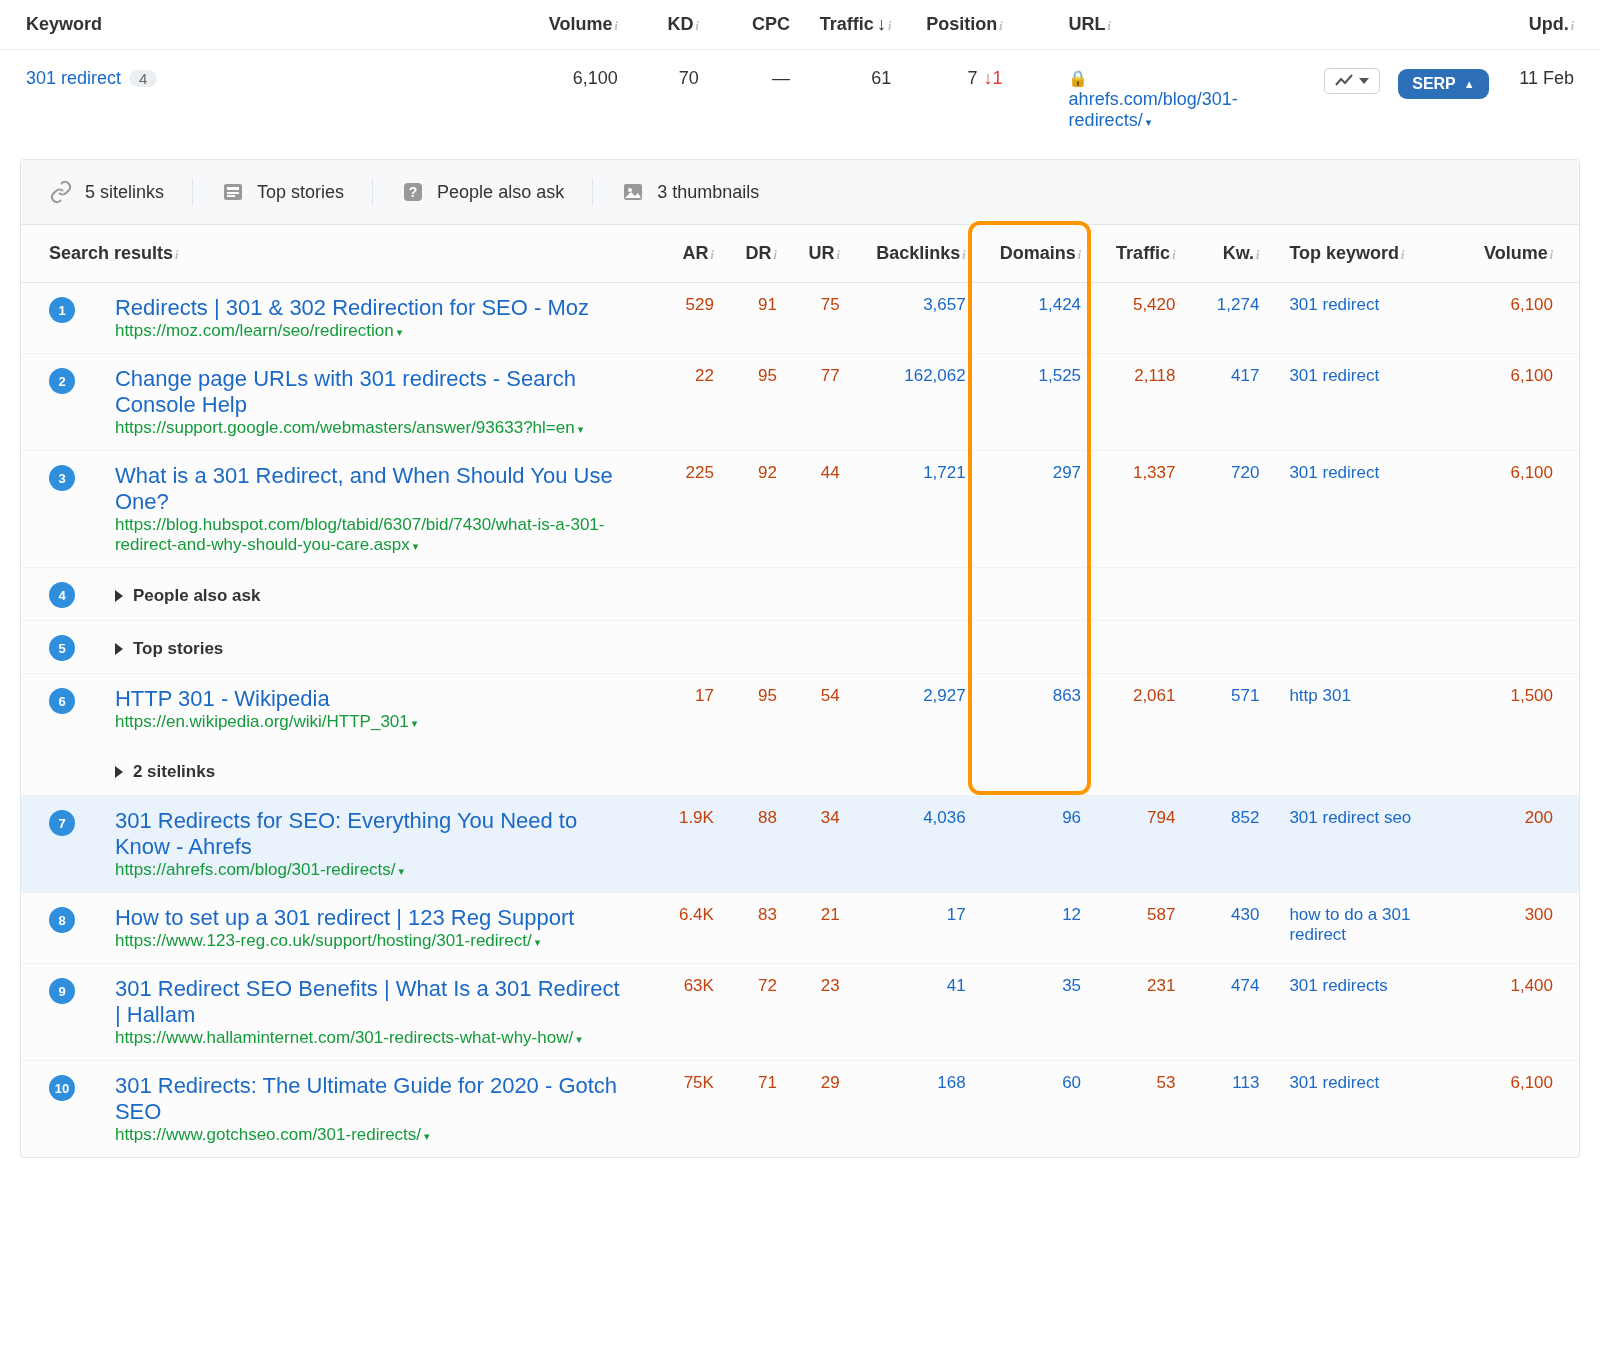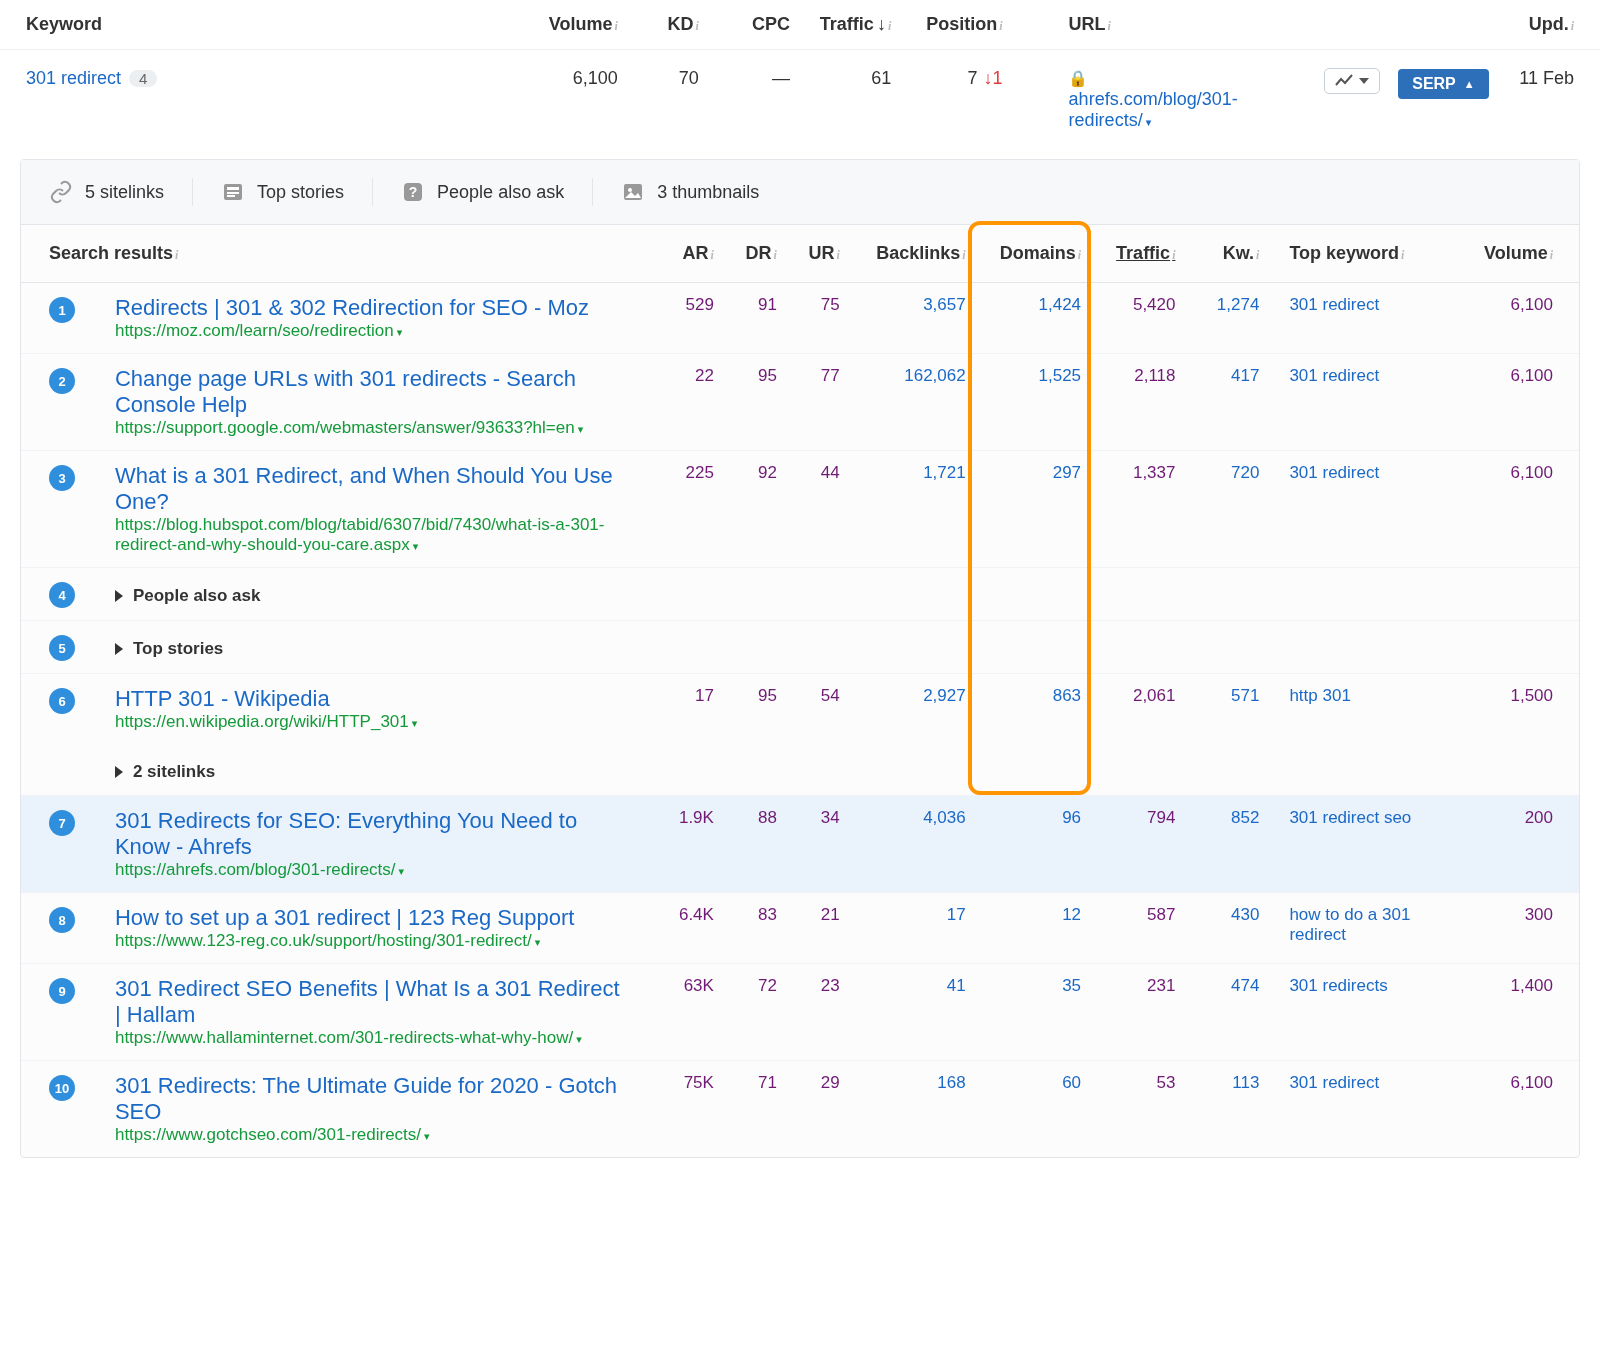--- a/index.html
+++ b/index.html
@@ -11,21 +11,21 @@
 .top-table th:first-child { text-align:left; padding-left:26px; }
 .top-table td { text-align:right; padding:18px 10px; vertical-align:top; font-size:18px; }
 .top-table td:first-child { text-align:left; padding-left:26px; }
 .badge-count { display:inline-block; background:#eceff2; color:#666; border-radius:12px; padding:0 10px; font-size:15px; margin-left:8px; }
 .sort-arrow { color:#333; margin-left:3px; }
 .pos-change { color:#e23b3b; font-weight:400; margin-left:6px; }
 .url-cell { text-align:left !important; }
 .lock-icon { color:#2d6fb8; font-size:16px; }
 .small-caret { font-size:11px; color:#1b69c6; margin-left:3px; }
 .bar-btn { display:inline-flex; align-items:center; border:1px solid #c9d0d8; border-radius:5px; padding:4px 10px; background:#fff; cursor:pointer; font-size:16px; }
-.serp-btn { display:inline-flex; align-items:center; background:#2d6fb8; color:#fff; border-radius:4px; padding:6px 14px; cursor:pointer; font-weight:600; font-size:16px; }
+.serp-btn { display:inline-flex; align-items:center; background:#2d6fb8; color:#fff; border-radius:9px; padding:6px 14px; cursor:pointer; font-weight:600; font-size:16px; }
 .serp-btn .tri { margin-left:8px; font-size:11px; }
 .dd-caret { display:inline-block; width:0;height:0;border-left:5px solid transparent;border-right:5px solid transparent;border-top:6px solid #555; margin-left:6px; vertical-align:middle; }
 
 .serp-panel { margin:10px 20px 0 20px; border:1px solid #e2e6ea; border-radius:4px; background:#fcfcfc; }
 .feat-bar { display:flex; align-items:center; gap:28px; padding:18px 28px; border-bottom:1px solid #e2e6ea; background:#f7f8fa; }
 .feat { display:flex; align-items:center; gap:12px; color:#333; font-size:18px; cursor:pointer; }
 .feat-icon { width:24px; height:24px; color:#888; }
 .feat-div { width:1px; height:28px; background:#e2e6ea; }
 
 .res-table { width:100%; border-collapse:collapse; font-size:17px; }
@@ -34,21 +34,21 @@
 .res-table td { text-align:right; padding:12px 10px; vertical-align:top; border-top:1px solid #f0f2f4; }
 .res-table tr.highlight-row td { background:#eaf2fb; }
 .res-table td.left { text-align:left; }
 .rank { display:inline-flex; align-items:center; justify-content:center; width:26px; height:26px; border-radius:50%; background:#2f8fdc; color:#fff; font-size:13px; font-weight:700; margin-top:2px; }
 .title-link { color:#1b69c6; font-size:22px; }
 .url-link { color:#149a3a; font-size:17px; }
 .exp { color:#333; font-weight:700; font-size:17px; cursor:pointer; display:inline-flex; align-items:center; margin-top:6px; }
 .exp-tri { display:inline-block; width:0;height:0;border-top:6px solid transparent;border-bottom:6px solid transparent;border-left:8px solid #333; margin-right:10px; }
 .res-col1 { width:80px; padding-left:28px !important; text-align:left !important; }
 .title-cell { width:520px; padding-right:20px !important; }
-.num-cell { color:#701a75; }
+.num-cell { color:#c2410c; }
 .link-num { color:#1b69c6; }
 .tk-cell { text-align:left !important; padding-left:20px !important; }
 
 .domains-highlight { position:absolute; border:4px solid #ff9500; border-radius:12px; pointer-events:none; }
 .container { position:relative; }
 </style>
 </head>
 <body>
 
 <div class="container">
@@ -137,21 +137,21 @@
 
 <table class="res-table">
 <thead>
           <tr>
   <th class="left" colspan="2" style="width:600px;"><span>Search results</span><span class="info-i">i</span></th>
   <th style="width:70px;"><span>AR</span><span class="info-i">i</span></th>
   <th style="width:60px;"><span>DR</span><span class="info-i">i</span></th>
   <th style="width:60px;"><span>UR</span><span class="info-i">i</span></th>
   <th style="width:120px;"><span>Backlinks</span><span class="info-i">i</span></th>
   <th style="width:110px;"><span>Domains</span><span class="info-i">i</span></th>
-  <th style="width:90px;text-decoration:underline;"><span>Traffic</span><span class="info-i">i</span></th>
+  <th style="width:90px;"><span>Traffic</span><span class="info-i">i</span></th>
   <th style="width:80px;"><span>Kw.</span><span class="info-i">i</span></th>
   <th class="left" style="width:190px;padding-left:20px;"><span>Top keyword</span><span class="info-i">i</span></th>
   <th style="width:100px;padding-right:26px;"><span>Volume</span><span class="info-i">i</span></th>
 </tr>
         </thead>
 <tbody id="results-body">
           <tr>
             <td class="res-col1"><span class="rank">1</span></td>
   <td class="left title-cell">
     <a class="title-link">Redirects | 301 &amp; 302 Redirection for SEO - Moz</a><br>

